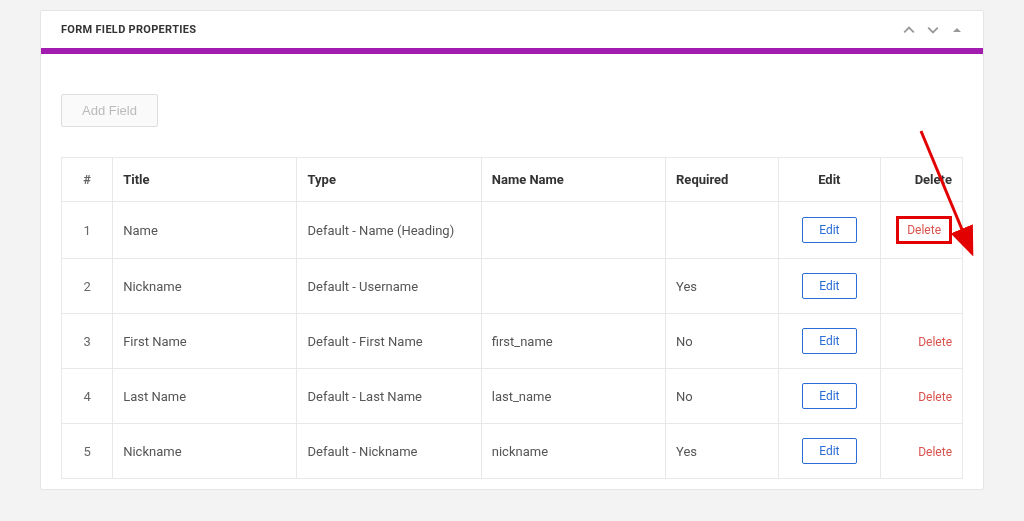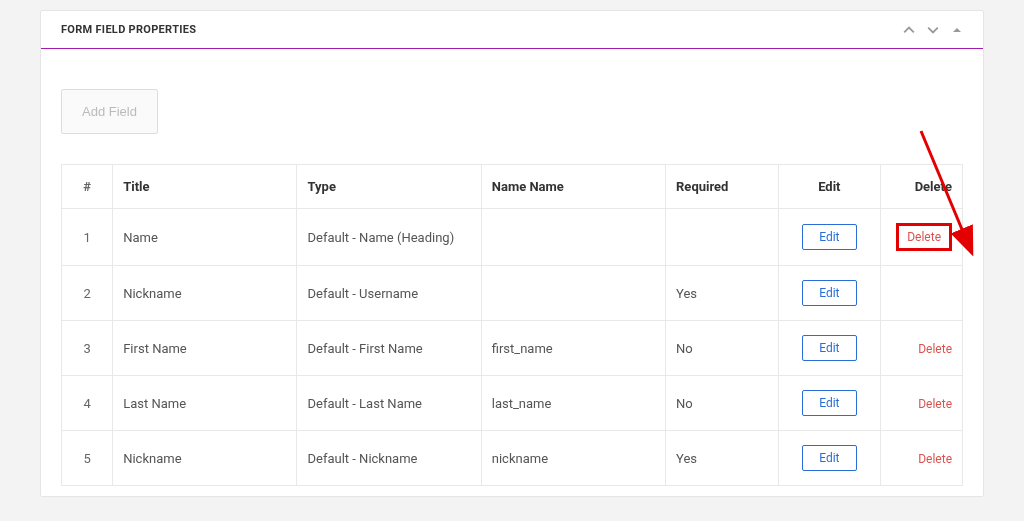--- a/index.html
+++ b/index.html
@@ -10,21 +10,21 @@
       font-size: 13px;
       padding: 10px 40px;
     }
     .panel {
       background: #fff;
       border: 1px solid #e5e5e5;
       border-radius: 2px;
     }
     .panel-header {
       padding: 12px 20px;
-      border-bottom: 1px solid #a21caf;
+      border-bottom: 6px solid #a21caf;
       display: flex;
       align-items: center;
       justify-content: space-between;
     }
     .panel-title {
       font-size: 11px;
       font-weight: 700;
       letter-spacing: 0.3px;
       color: #333;
     }
@@ -82,21 +82,21 @@
     }
     .help-text {
       font-size: 12px;
       color: #999;
       margin-top: 8px;
     }
     .btn-secondary {
       border: 1px solid #ddd;
       background: #fafafa;
       color: #bbb;
-      padding: 14px 20px;
+      padding: 8px 20px;
       font-size: 13px;
       cursor: default;
       border-radius: 2px;
     }
     table {
       width: 100%;
       border-collapse: collapse;
       border: 1px solid #e8e8e8;
     }
     th, td {

